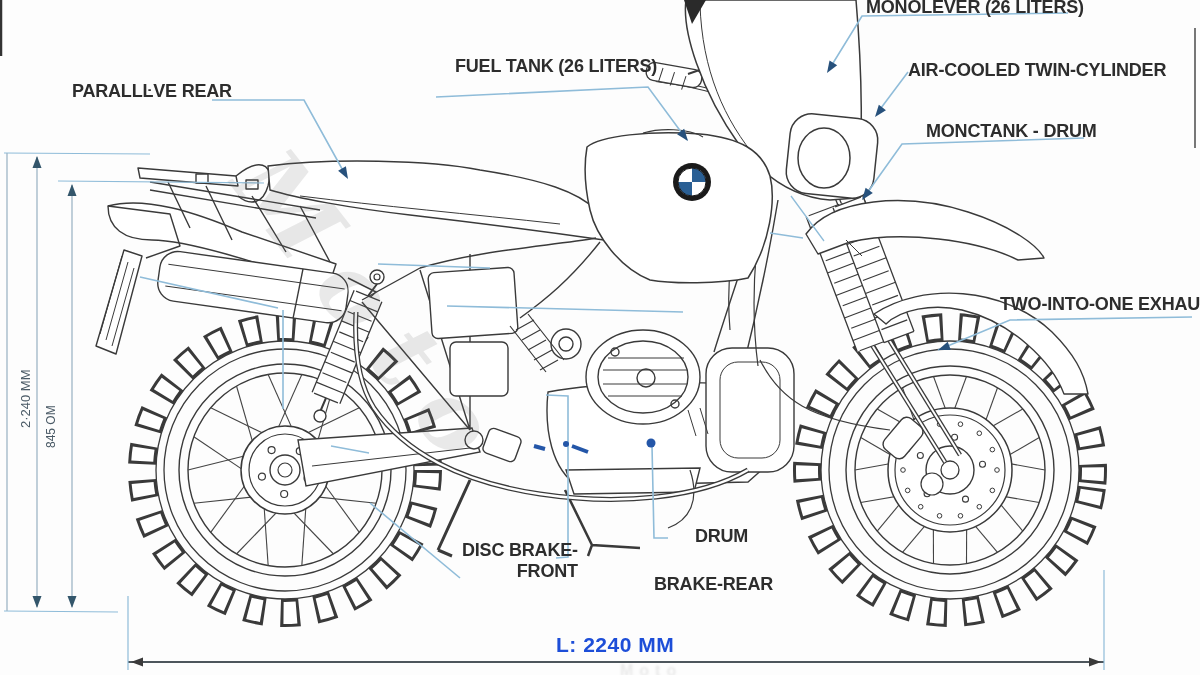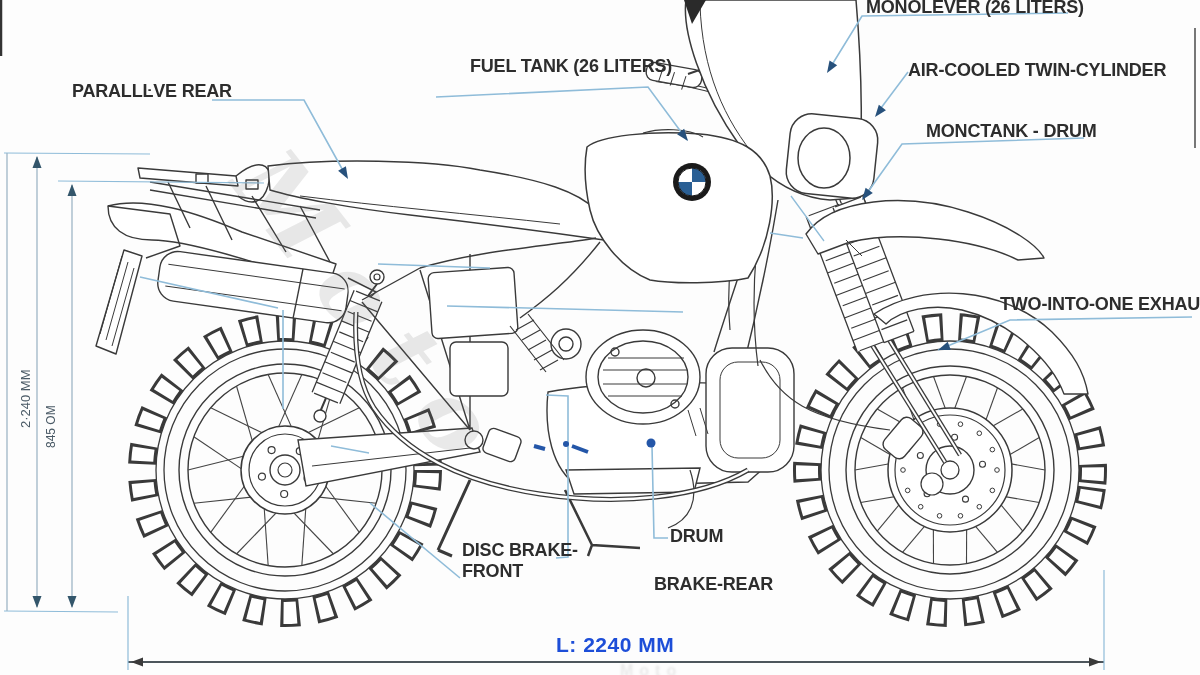--- a/index.html
+++ b/index.html
@@ -336,34 +336,34 @@
   <g id="edges">
     <path d="M1,0 L1,56" stroke="#333" stroke-width="2.5"></path>
     <path d="M1195,28 L1195,148" stroke="#555" stroke-width="1.6"></path>
   </g>
 </svg>
 
 <div class="wm">Moto</div>
 <div class="wm2">Moto</div>
 
 <div class="lbl" style="left:866px;top:-3px;">MONOLEVER (26 LITERS)</div>
-<div class="lbl" style="left:470px;top:56px;">FUEL TANK (26 LITERS)</div>
+<div class="lbl" style="left:455px;top:56px;">FUEL TANK (26 LITERS)</div>
 <div style="position:absolute;left:908px;top:60px;">
   <div class="lbl" style="position:static;">AIR-COOLED TWIN-CYLINDER</div>
 </div>
 <div class="lbl" style="left:926px;top:121px;">MONCTANK - DRUM</div>
 <div style="position:absolute;left:72px;top:81px;">
   <div class="lbl" style="position:static;">PARALLĿVE REAR</div>
 </div>
 <div class="lbl" style="left:1000px;top:294px;">TWO-INTO-ONE EXHAUST</div>
 <div style="position:absolute;left:462px;top:540px;">
   <div class="lbl" style="position:static;">DISC BRAKE-</div>
-  <div class="lbl" style="position:static;">FRONT</div>
-</div>
-<div style="position:absolute;left:654px;top:526px;">
+  <div class="lbl" style="position:static;text-align:right;">FRONT</div>
+</div>
+<div style="position:absolute;left:654px;top:526px;text-align:center;">
   <div class="lbl" style="position:static;margin-left:16px;">DRUM</div>
   <div class="lbl" style="position:static;margin-top:27px;">BRAKE-REAR</div>
 </div>
 
 <div class="dimL" style="left:556px;top:633px;">L: 2240 MM</div>
 <div class="vdim" style="left:18px;top:428px;font-size:13px;">2·240 MM</div>
 <div class="vdim" style="left:44px;top:448px;font-size:12px;">845 OM</div>
 
 </div>
 

